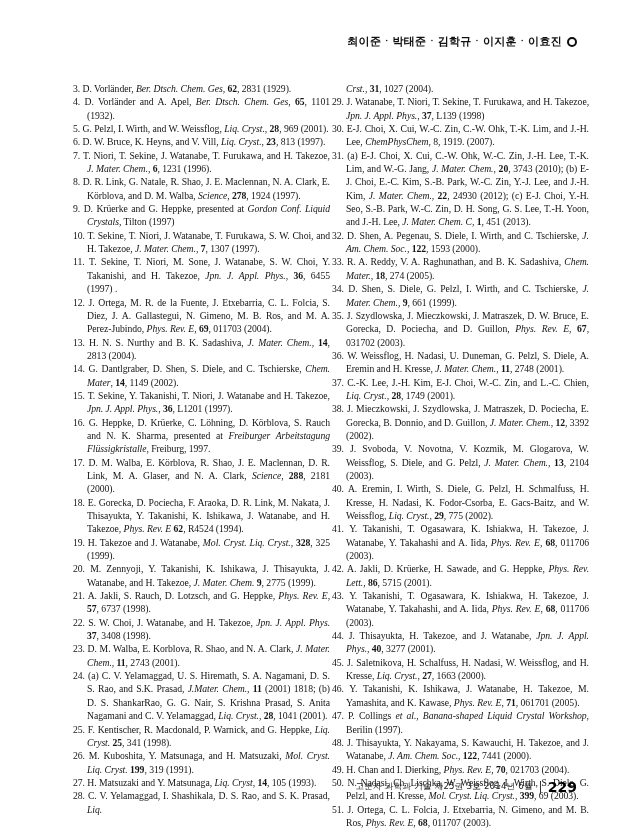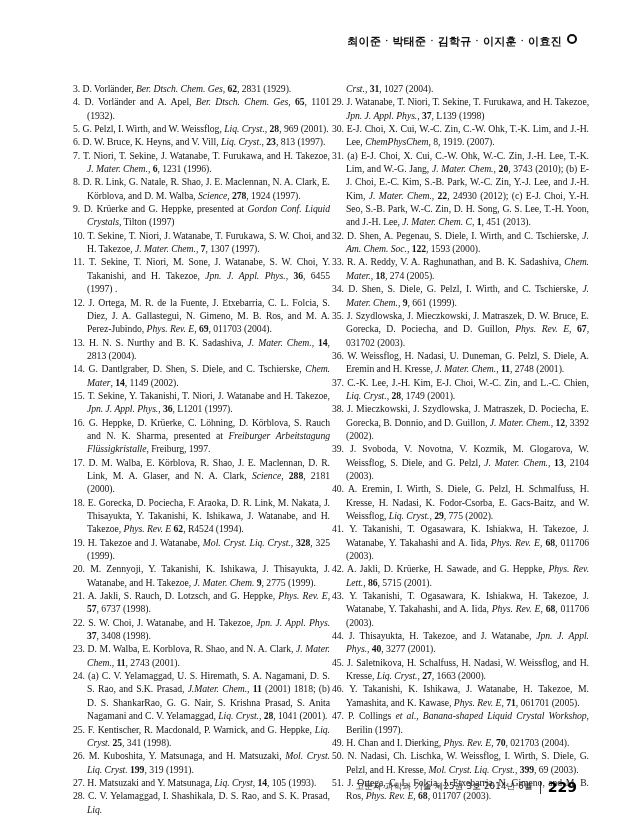--- a/index.html
+++ b/index.html
@@ -7,21 +7,21 @@
     width:622px;height:830px;background:#ffffff;position:relative;
     font-family:"Liberation Serif","DejaVu Serif",serif;
     color:#141414;overflow:hidden;
   }
   .page{position:absolute;inset:0;}
   
   .header{
     position:absolute;top:34px;right:45px;text-align:right;
     font-family:"DejaVu Sans","Liberation Sans",sans-serif;
     font-weight:bold;font-size:11px;letter-spacing:0.3px;color:#111;
-    display:flex;gap:5px;
+    display:flex;align-items:center;gap:5px;
   }
   .badge{
     display:inline-block;width:6px;height:6px;border:2.6px solid #0d0d0d;
     border-radius:50%;background:#fff;
   }
   
   .columns{
     position:absolute;top:82px;left:73px;right:25px;
     display:flex;gap:2px;
   }
@@ -98,20 +98,21 @@
         <div class="ref"><span class="refnum">38. </span><span>J. Mieczkowski, J. Szydlowska, J. Matraszek, D. Pociecha, E. Gorecka, B. Donnio, and D. Guillon, </span><span class="it">J. Mater. Chem.</span><span>, </span><span class="bd">12</span><span>, 3392 (2002).</span></div>
         <div class="ref"><span class="refnum">39. </span><span>J. Svoboda, V. Novotna, V. Kozmik, M. Glogarova, W. Weissflog, S. Diele, and G. Pelzl, </span><span class="it">J. Mater. Chem.</span><span>, </span><span class="bd">13</span><span>, 2104 (2003).</span></div>
         <div class="ref"><span class="refnum">40. </span><span>A. Eremin, I. Wirth, S. Diele, G. Pelzl, H. Schmalfuss, H. Kresse, H. Nadasi, K. Fodor-Csorba, E. Gacs-Baitz, and W. Weissflog, </span><span class="it">Liq. Cryst.</span><span>, </span><span class="bd">29</span><span>, 775 (2002).</span></div>
         <div class="ref"><span class="refnum">41. </span><span>Y. Takanishi, T. Ogasawara, K. Ishiakwa, H. Takezoe, J. Watanabe, Y. Takahashi and A. Iida, </span><span class="it">Phys. Rev. E</span><span>, </span><span class="bd">68</span><span>, 011706 (2003).</span></div>
         <div class="ref"><span class="refnum">42. </span><span>A. Jakli, D. Krüerke, H. Sawade, and G. Heppke, </span><span class="it">Phys. Rev. Lett.</span><span>, </span><span class="bd">86</span><span>, 5715 (2001).</span></div>
         <div class="ref"><span class="refnum">43. </span><span>Y. Takanishi, T. Ogasawara, K. Ishiakwa, H. Takezoe, J. Watanabe, Y. Takahashi, and A. Iida, </span><span class="it">Phys. Rev. E</span><span>, </span><span class="bd">68</span><span>, 011706 (2003).</span></div>
         <div class="ref"><span class="refnum">44. </span><span>J. Thisayukta, H. Takezoe, and J. Watanabe, </span><span class="it">Jpn. J. Appl. Phys.</span><span>, </span><span class="bd">40</span><span>, 3277 (2001).</span></div>
         <div class="ref"><span class="refnum">45. </span><span>J. Saletnikova, H. Schalfuss, H. Nadasi, W. Weissflog, and H. Kresse, </span><span class="it">Liq. Cryst.</span><span>, </span><span class="bd">27</span><span>, 1663 (2000).</span></div>
         <div class="ref"><span class="refnum">46. </span><span>Y. Takanishi, K. Ishikawa, J. Watanabe, H. Takezoe, M. Yamashita, and K. Kawase, </span><span class="it">Phys. Rev. E</span><span>, </span><span class="bd">71</span><span>, 061701 (2005).</span></div>
         <div class="ref"><span class="refnum">47. </span><span>P. Collings </span><span class="it">et al.</span><span>, </span><span class="it">Banana-shaped Liquid Crystal Workshop</span><span>, Berilin (1997).</span></div>
+        <div class="ref"><span class="refnum">48. </span><span>J. Thisayukta, Y. Nakayama, S. Kawauchi, H. Takezoe, and J. Watanabe, </span><span class="it">J. Am. Chem. Soc.</span><span>, </span><span class="bd">122</span><span>, 7441 (2000).</span></div>
         <div class="ref"><span class="refnum">49. </span><span>H. Chan and I. Dierking, </span><span class="it">Phys. Rev. E</span><span>, </span><span class="bd">70</span><span>, 021703 (2004).</span></div>
         <div class="ref"><span class="refnum">50. </span><span>N. Nadasi, Ch. Lischka, W. Weissflog, I. Wirth, S. Diele, G. Pelzl, and H. Kresse, </span><span class="it">Mol. Cryst. Liq. Cryst.</span><span>, </span><span class="bd">399</span><span>, 69 (2003).</span></div>
         <div class="ref"><span class="refnum">51. </span><span>J. Ortega, C. L. Folcia, J. Etxebarria, N. Gimeno, and M. B. Ros, </span><span class="it">Phys. Rev. E</span><span>, </span><span class="bd">68</span><span>, 011707 (2003).</span></div>
       </div>
   </div>
 
   <div class="footer">
     <span class="journal">고분자 과학과 기술  제25권 3호 2014년 6월</span>
     <span class="vline"></span>
     <span class="pagenum">229</span>

